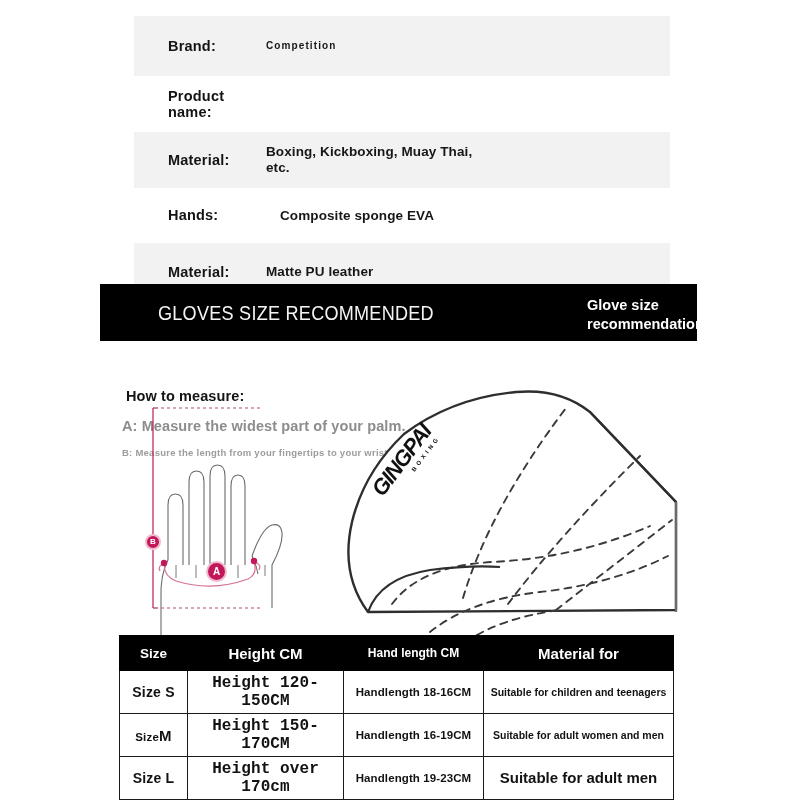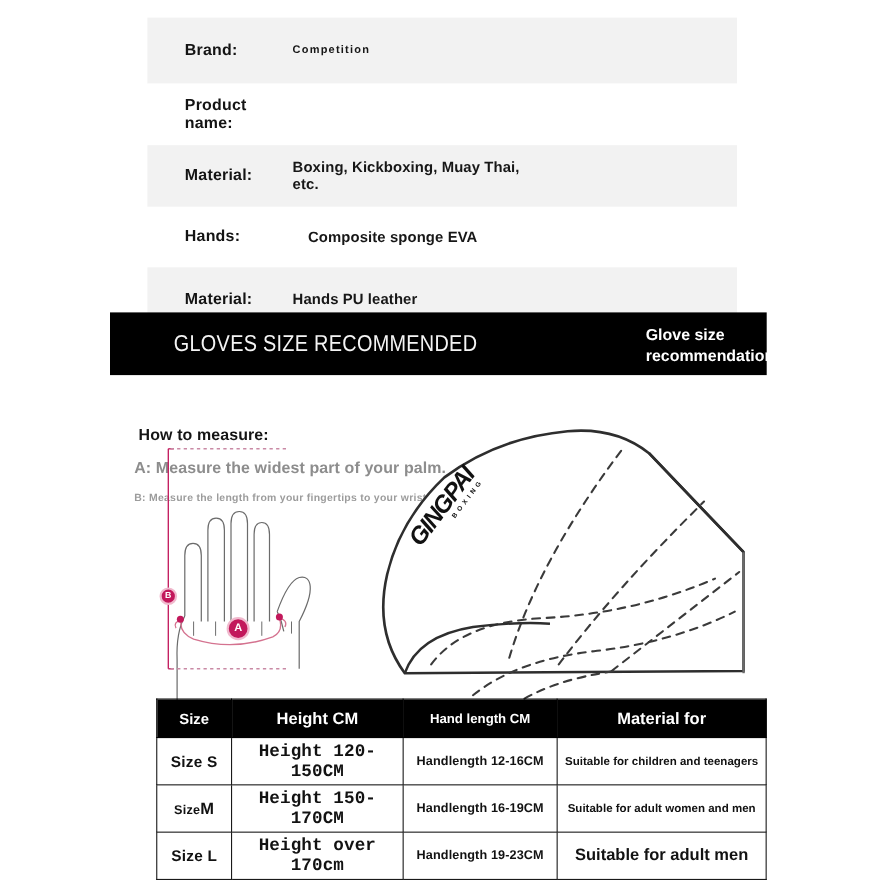--- a/index.html
+++ b/index.html
@@ -177,21 +177,21 @@
     font-weight: bold;
     letter-spacing: 3.2px;
     color: #111111;
     text-align: right;
     margin-top: 1px;
   }
 
   
   #size-table {
     position: absolute;
-    left: 142px;
+    left: 119px;
     top: 635px;
     width: 554px;
     border-collapse: collapse;
     table-layout: fixed;
   }
   #size-table th, #size-table td {
     border: 1px solid #1a1a1a;
     text-align: center;
     vertical-align: middle;
     padding: 3px 4px;
@@ -246,21 +246,21 @@
     <div class="spec-value">Boxing, Kickboxing, Muay Thai,<br>etc.</div>
   </div>
 
   <div class="spec-row plain" id="spec-row-hands">
     <div class="spec-label">Hands:</div>
     <div class="spec-value">Composite sponge EVA</div>
   </div>
 
   <div class="spec-row shaded" id="spec-row-material">
     <div class="spec-label">Material:</div>
-    <div class="spec-value">Hands PU leather</div>
+    <div class="spec-value">Matte PU leather</div>
   </div>
 
 </div>
 
 <div id="size-banner">
   <div id="banner-title-en">GLOVES SIZE RECOMMENDED</div>
   <div id="banner-title-sub">Glove size recommendations</div>
 </div>
 
 <div id="how-to-measure-title">How to measure:</div>
@@ -351,21 +351,21 @@
       <th class="th-size">Size</th>
       <th class="th-height">Height CM</th>
       <th class="th-hand">Hand length CM</th>
       <th class="th-suitable">Material for</th>
     </tr>
   </thead>
   <tbody>
     <tr>
       <td class="cell-size">Size S</td>
       <td class="cell-height">Height 120-150CM</td>
-      <td class="cell-hand">Handlength 12-16CM</td>
+      <td class="cell-hand">Handlength 18-16CM</td>
       <td class="cell-suitable">Suitable for children and teenagers</td>
     </tr>
     <tr>
       <td class="cell-size">
         <span class="size-m-quirk">
           <span class="s1">Size</span><span class="s2">M</span>
         </span>
       </td>
       <td class="cell-height">Height 150-170CM</td>
       <td class="cell-hand">Handlength 16-19CM</td>

